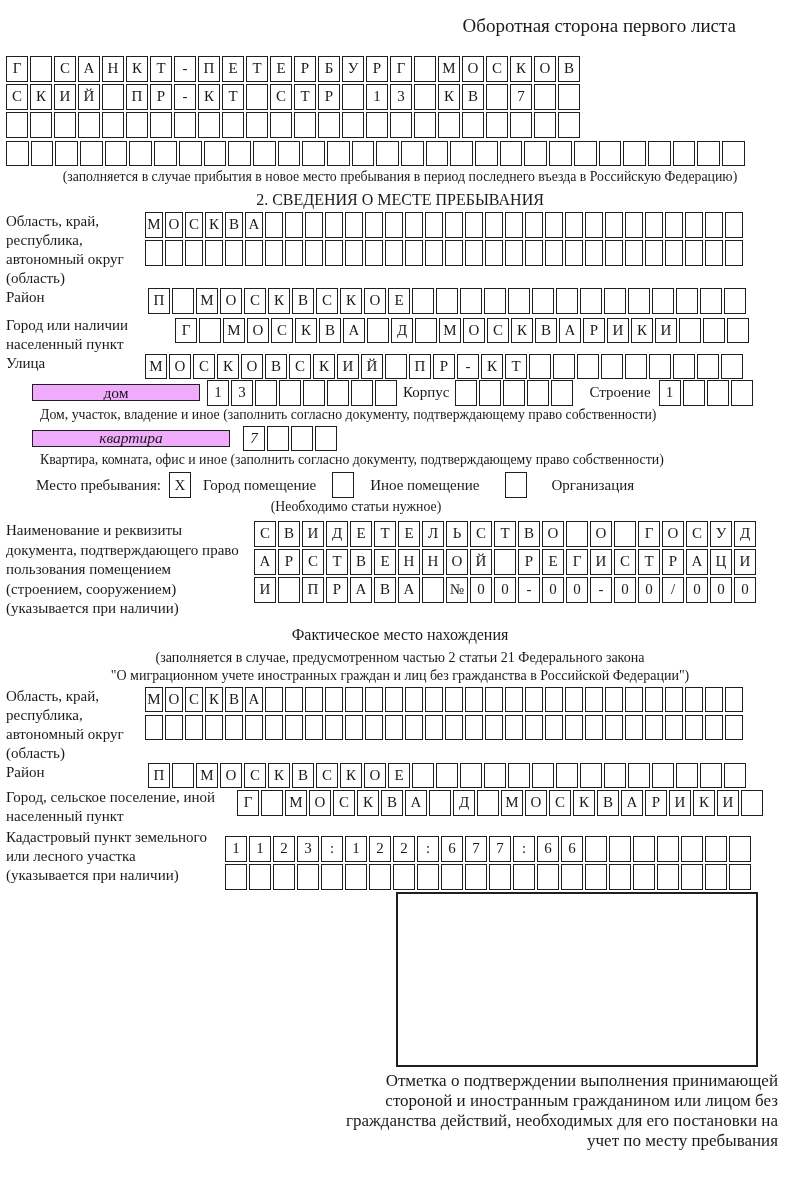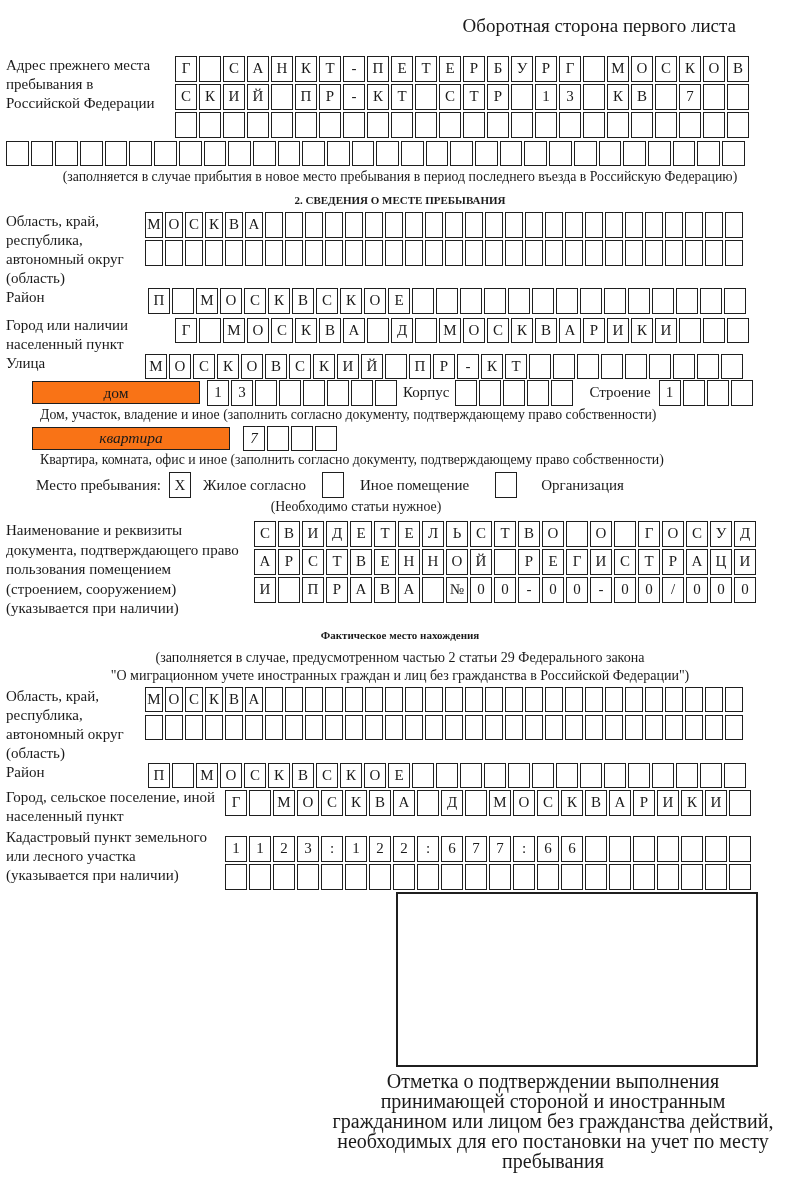--- a/index.html
+++ b/index.html
@@ -16,47 +16,46 @@
   .boxes{display:flex;flex-wrap:nowrap;}
   .cbox{
     box-sizing:border-box;flex:0 0 auto;width:22px;height:25.5px;
     border:1.7px solid #1f1f1f;margin-right:2px;
     display:flex;align-items:center;justify-content:center;
     font-size:15px;font-family:"Liberation Serif", serif;background:#fff;
   }
   .narrow .cbox{width:18px;}
   .wide .cbox{width:22.7px;}
   .cap{font-size:13.8px;text-align:center;line-height:18px;}
-  .title{font-weight:bold;text-align:center;font-size:11px;line-height:20px;}
+  .title{font-weight:normal;text-align:center;font-size:16px;line-height:20px;}
   .field-wide{
-    box-sizing:border-box;border:1.7px solid #1f1f1f;height:23px;
-    display:flex;align-items:center;justify-content:center;font-size:15.5px;background:#f97316;
+    box-sizing:border-box;border:1.7px solid #1f1f1f;height:17px;
+    display:flex;align-items:center;justify-content:center;font-size:15.5px;background:#f0abfc;
   }
   .chk{
     box-sizing:border-box;width:22px;height:26px;border:1.7px solid #1f1f1f;
     display:flex;align-items:center;justify-content:center;font-size:15px;background:#fff;flex:0 0 auto;
   }
   .stamp{
     box-sizing:border-box;width:362px;height:175px;border:2px solid #1f1f1f;
     margin-left:390px;background:#fff;
   }
   .stamp-cap{
-    width:450px;margin-left:322px;margin-top:4px;text-align:center;
-    font-size:20px;line-height:20px;
+    width:450px;margin-left:322px;margin-top:4px;text-align:right;
+    font-size:17px;line-height:20px;
   }
 </style>
 </head>
 <body>
 
 <div class="page">
 
   <div class="header-note">Оборотная сторона первого листа</div>
 
   <div class="row" style="margin-top:20px;">
-    <div class="label" style="width:163px;margin-right:6px;">Адрес прежнего места пребывания в Российской Федерации</div>
     <div class="stack">
       <div class="boxes">
           <span class="cbox">Г</span>
           <span class="cbox"></span>
           <span class="cbox">С</span>
           <span class="cbox">А</span>
           <span class="cbox">Н</span>
           <span class="cbox">К</span>
           <span class="cbox">Т</span>
           <span class="cbox">-</span>
@@ -366,21 +365,21 @@
         <span class="cbox"></span>
         <span class="cbox"></span>
         <span class="cbox"></span>
       </div>
   </div>
   <div class="cap" style="text-align:left;margin-left:34px;">Квартира, комната, офис и иное (заполнить согласно документу, подтверждающему право собственности)</div>
 
   <div class="row" style="margin-left:30px;margin-top:3px;align-items:center;">
     <div class="label">Место пребывания:</div>
     <div class="chk" style="margin-left:8px;">X</div>
-    <div class="label" style="margin-left:12px;">Жилое согласно</div>
+    <div class="label" style="margin-left:12px;">Город помещение</div>
     <div class="chk" style="margin-left:16px;"></div>
     <div class="label" style="margin-left:16px;">Иное помещение</div>
     <div class="chk" style="margin-left:26px;"></div>
     <div class="label" style="margin-left:24px;">Организация</div>
   </div>
   <div class="cap" style="width:700px;">(Необходимо статьи нужное)</div>
 
   <div class="row" style="margin-top:5px;">
     <div class="label" style="width:242px;margin-right:6px;line-height:19.5px;">Наименование и реквизиты документа, подтверждающего право пользования помещением (строением, сооружением) (указывается при наличии)</div>
     <div class="stack">
@@ -450,21 +449,21 @@
           <span class="cbox">0</span>
           <span class="cbox">/</span>
           <span class="cbox">0</span>
           <span class="cbox">0</span>
           <span class="cbox">0</span>
         </div>
     </div>
   </div>
 
   <div class="title" style="margin-top:6px;">Фактическое место нахождения</div>
-  <div class="cap" style="margin-top:4px;font-size:14px;">(заполняется в случае, предусмотренном частью 2 статьи 29 Федерального закона</div>
+  <div class="cap" style="margin-top:4px;font-size:14px;">(заполняется в случае, предусмотренном частью 2 статьи 21 Федерального закона</div>
   <div class="cap" style="font-size:14px;">"О миграционном учете иностранных граждан и лиц без гражданства в Российской Федерации")</div>
 
   <div class="row" style="margin-top:2px;">
     <div class="label" style="width:139px;">Область, край, республика, автономный округ (область)</div>
     <div class="stack">
       <div class="boxes narrow">
           <span class="cbox">М</span>
           <span class="cbox">О</span>
           <span class="cbox">С</span>
           <span class="cbox">К</span>
@@ -554,21 +553,21 @@
         <span class="cbox"></span>
         <span class="cbox"></span>
         <span class="cbox"></span>
         <span class="cbox"></span>
         <span class="cbox"></span>
         <span class="cbox"></span>
         <span class="cbox"></span>
       </div>
   </div>
 
-  <div class="row" style="height:40px;">
+  <div class="row" style="height:40px;gap:12px;">
     <div class="label" style="width:213px;margin-right:6px;">Город, сельское поселение, иной населенный пункт</div>
     <div class="boxes" style="margin-top:2px;">
         <span class="cbox">Г</span>
         <span class="cbox"></span>
         <span class="cbox">М</span>
         <span class="cbox">О</span>
         <span class="cbox">С</span>
         <span class="cbox">К</span>
         <span class="cbox">В</span>
         <span class="cbox">А</span>

